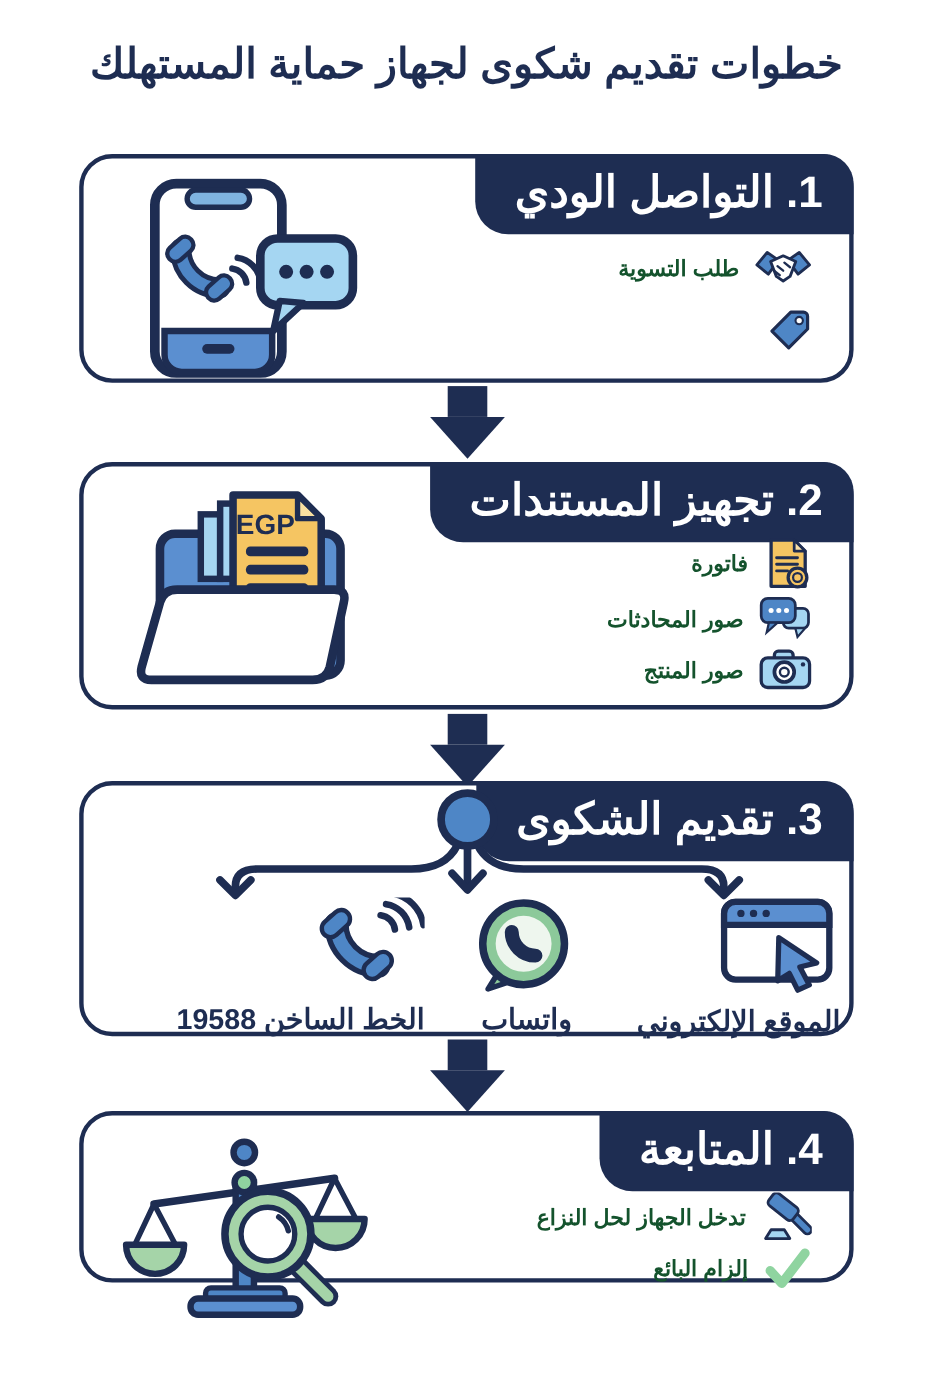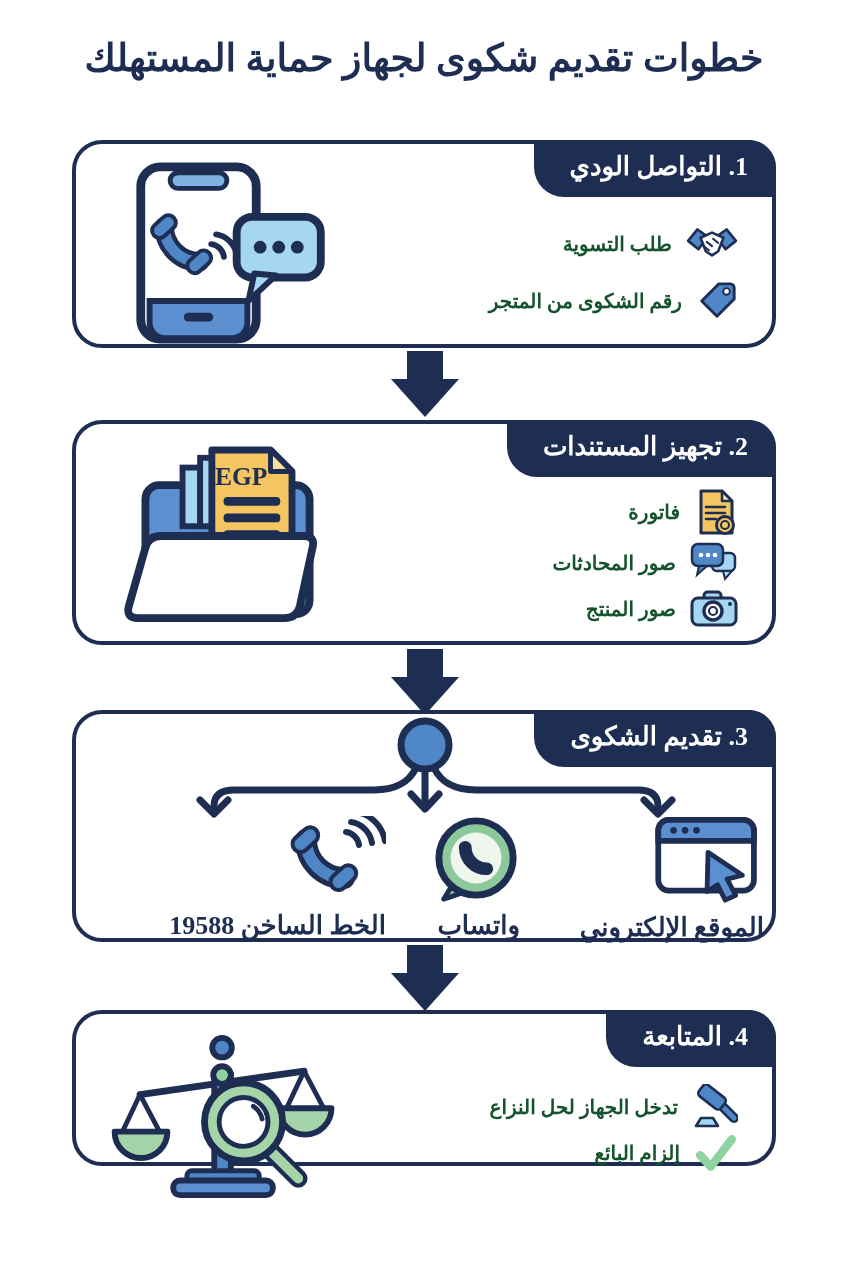--- a/index.html
+++ b/index.html
@@ -1,34 +1,34 @@
 <!DOCTYPE html>
 <html lang="ar"><head>
 <meta charset="utf-8">
 <style>
   html,body{margin:0;padding:0;background:#ffffff;}
   .canvas{
     position:relative;width:848px;height:1264px;overflow:hidden;
-    background:#ffffff;font-family:Liberation Serif, serif;
+    background:#ffffff;font-family:Liberation Sans, sans-serif;
   }
   .title{
     position:absolute;top:36px;left:0;width:100%;text-align:center;
     direction:rtl;font-size:38px;font-weight:700;color:#1e2d52;letter-spacing:0;
   }
   .step-box{
     position:absolute;left:72px;width:704px;background:#ffffff;
     border:4px solid #1e2d52;border-radius:30px;box-sizing:border-box;
   }
   #box1{top:140px;height:208px;}
   #box2{top:420px;height:225px;}
   #box3{top:710px;height:232px;}
   #box4{top:1010px;height:156px;}
   .step-header{
     position:absolute;top:-4px;right:-4px;background:#1e2d52;color:#ffffff;
-    direction:rtl;font-size:26px;font-weight:700;
+    direction:rtl;font-size:40px;font-weight:700;
     padding:11px 28px 15px 36px;border-radius:0 27px 0 30px;white-space:nowrap;
   }
   .main-icon{position:absolute;display:block;line-height:0;}
   #icon-phonechat{left:36px;top:18px;}
   #icon-folder{left:44px;top:16px;}
   #icon-scales{left:34px;top:20px;}
   .items{
     position:absolute;right:34px;display:flex;flex-direction:column;direction:rtl;
   }
   #box1 .items{top:80px;gap:16px;}
@@ -104,21 +104,20 @@
         </span>
         <span class="item-label">طلب التسوية</span>
       </div>
       <div class="item">
         <span class="item-icon">
           <svg width="42" height="42" viewBox="0 0 44 44">
             <path d="M24,4 h12 a4,4 0 0 1 4,4 v12 L22,38 L6,22 Z" fill="#4e86c6" stroke="#1e2d52" stroke-width="3" stroke-linejoin="round"></path>
             <circle cx="32" cy="12" r="3.5" fill="#ffffff" stroke="#1e2d52" stroke-width="2"></circle>
           </svg>
         </span>
-        <span class="item-label">رقم الشكوى من المتجر</span>
       </div>
     </div>
   </div>
 
   <div class="flow-arrow" id="arrow1">
     <div class="stem"></div>
       <div class="head"></div>
   </div>
 
   <div class="step-box" id="box2">

